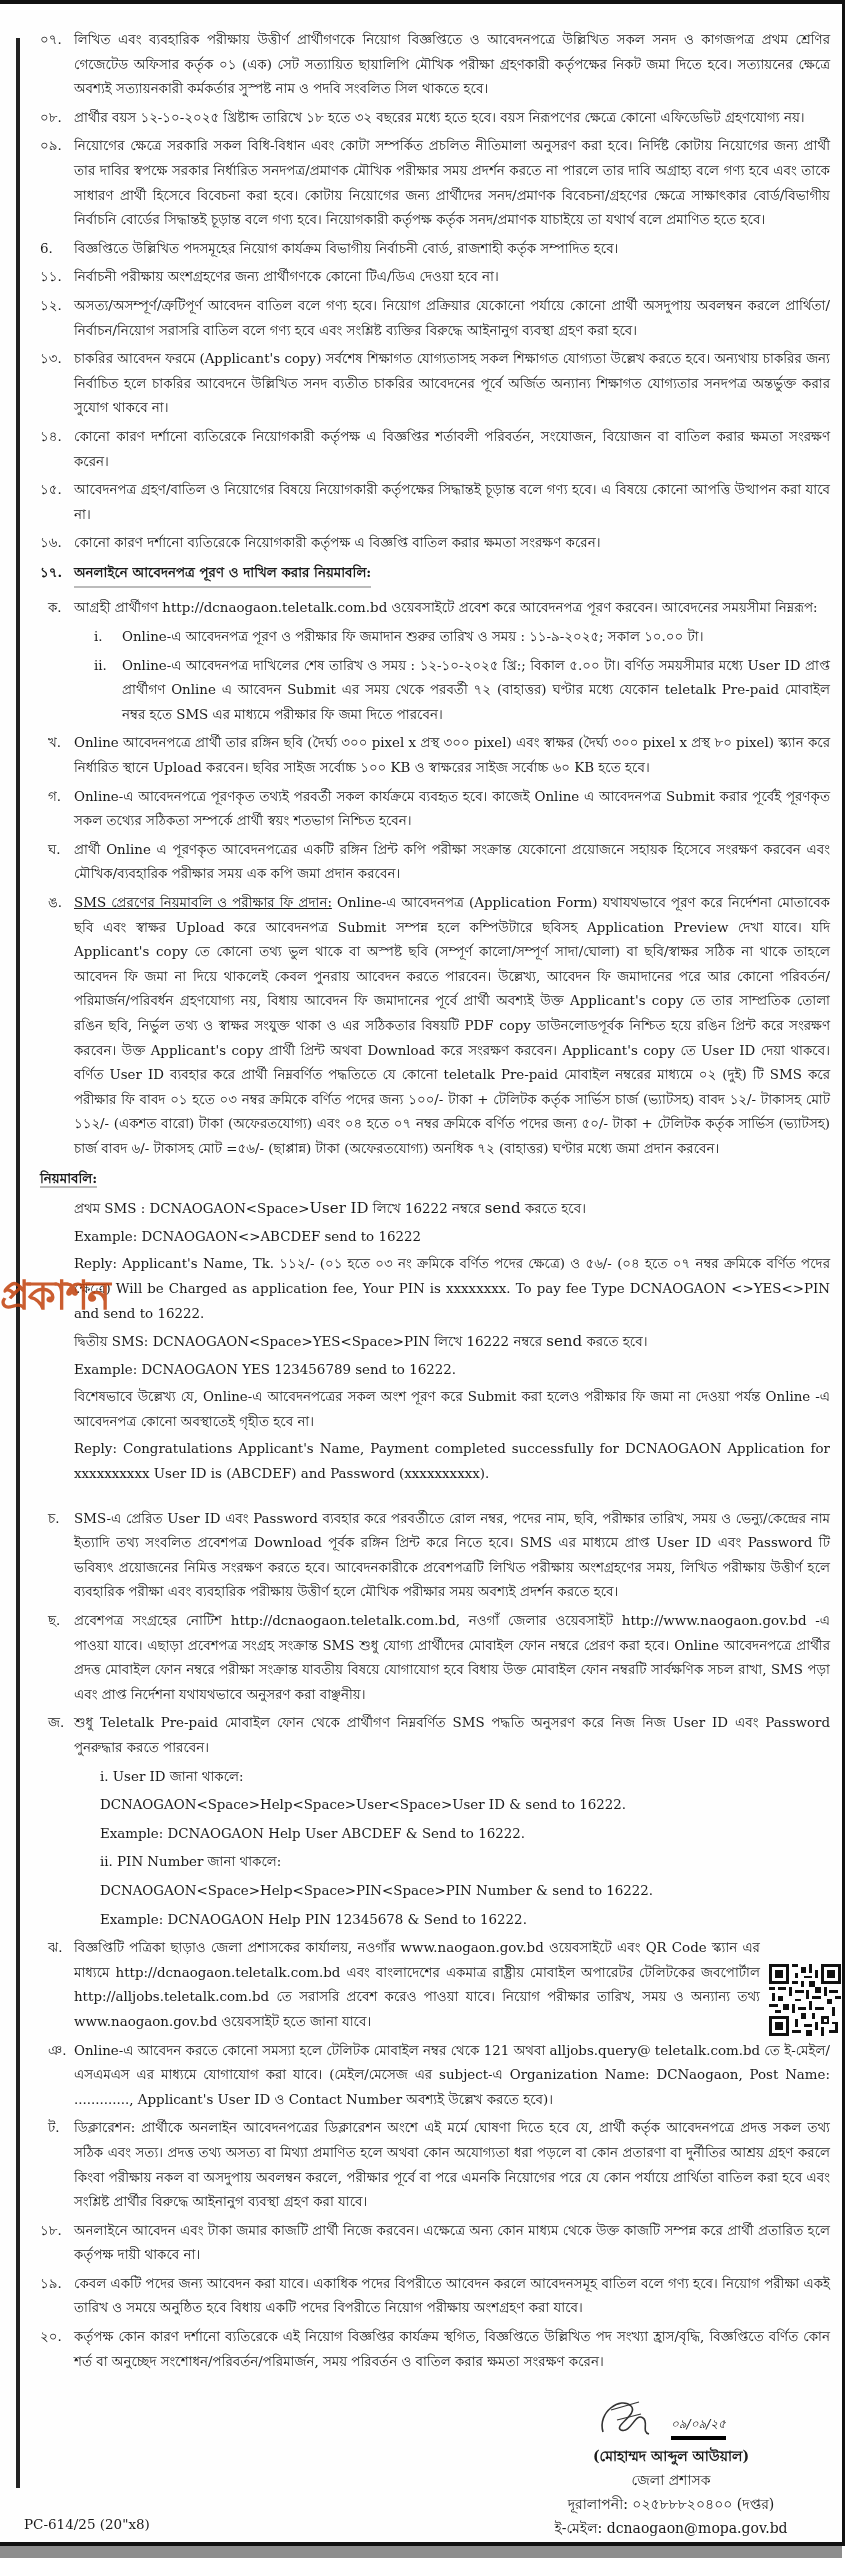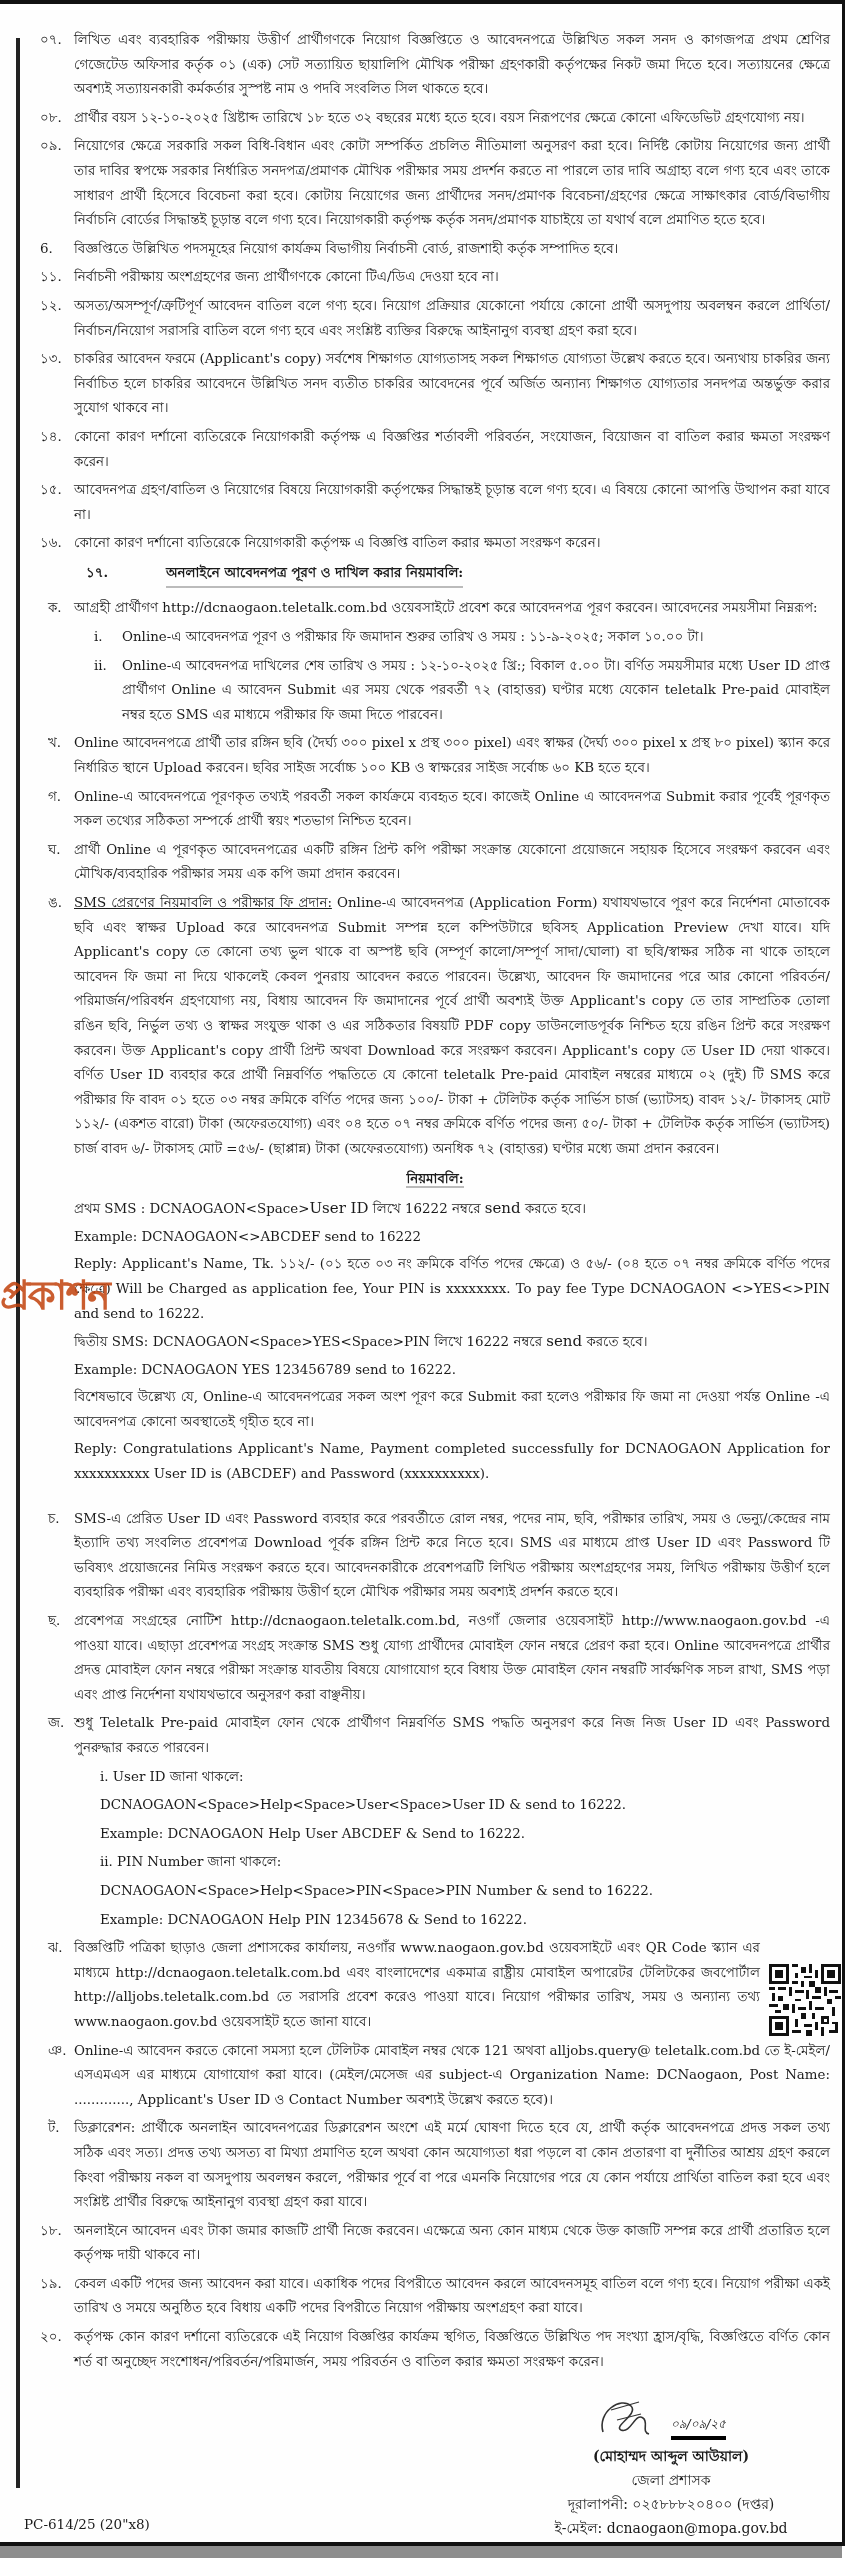--- a/index.html
+++ b/index.html
@@ -11,22 +11,22 @@
   .shadow{position:absolute;left:0;top:2546px;width:842px;height:12px;background:#8d8d8d;}
   .leftbar{position:absolute;left:16px;top:38px;width:4px;height:2450px;background:#222;}
   .content{position:absolute;left:40px;top:28px;width:790px;font-size:13.4px;line-height:24.6px;}
   .item{display:flex;margin-bottom:4px;text-align:justify;}
   .num{flex:0 0 34px;white-space:nowrap;}
   .txt{flex:1;}
   .sub{display:flex;margin-left:8px;margin-bottom:4px;text-align:justify;}
   .sub .num{flex:0 0 26px;}
   .roman{display:flex;margin-left:54px;margin-bottom:4px;text-align:justify;}
   .roman .num{flex:0 0 28px;}
-  .heading17{font-weight:bold;display:inline-block;border-bottom:2px solid #bbb;padding-bottom:2px;margin-bottom:8px;margin-left:46px;}
-  .center-heading{text-align:center;font-weight:bold;margin:2px 0 6px;}
+  .heading17{font-weight:bold;display:inline-block;border-bottom:2px solid #bbb;padding-bottom:2px;margin-bottom:8px;}
+  .center-heading{font-weight:bold;margin:2px 0 6px;}
   .center-heading span{border-bottom:2px solid #bbb;}
   .sms-block{margin-left:34px;margin-bottom:20px;text-align:justify;}
   .sms-block p{margin:0 0 3px;}
   .big{font-size:15px;}
   .recover{margin-left:60px;}
   .recover p{margin:0 0 4px;}
   .underline{text-decoration:underline;}
   .qr{position:absolute;right:6px;top:1964px;width:72px;height:72px;}
   .watermark{position:absolute;left:0;top:1264px;font-size:40px;font-weight:bold;color:#c2410c;opacity:.85;
              font-family:"DejaVu Sans",sans-serif;letter-spacing:-2px;}

